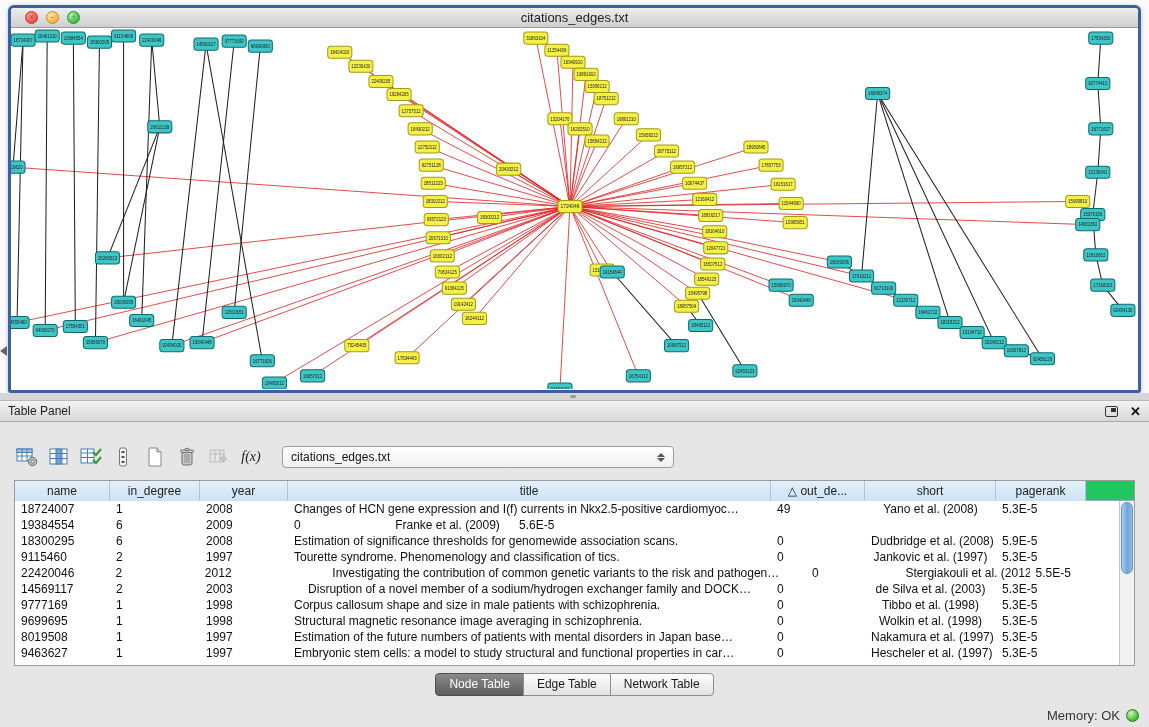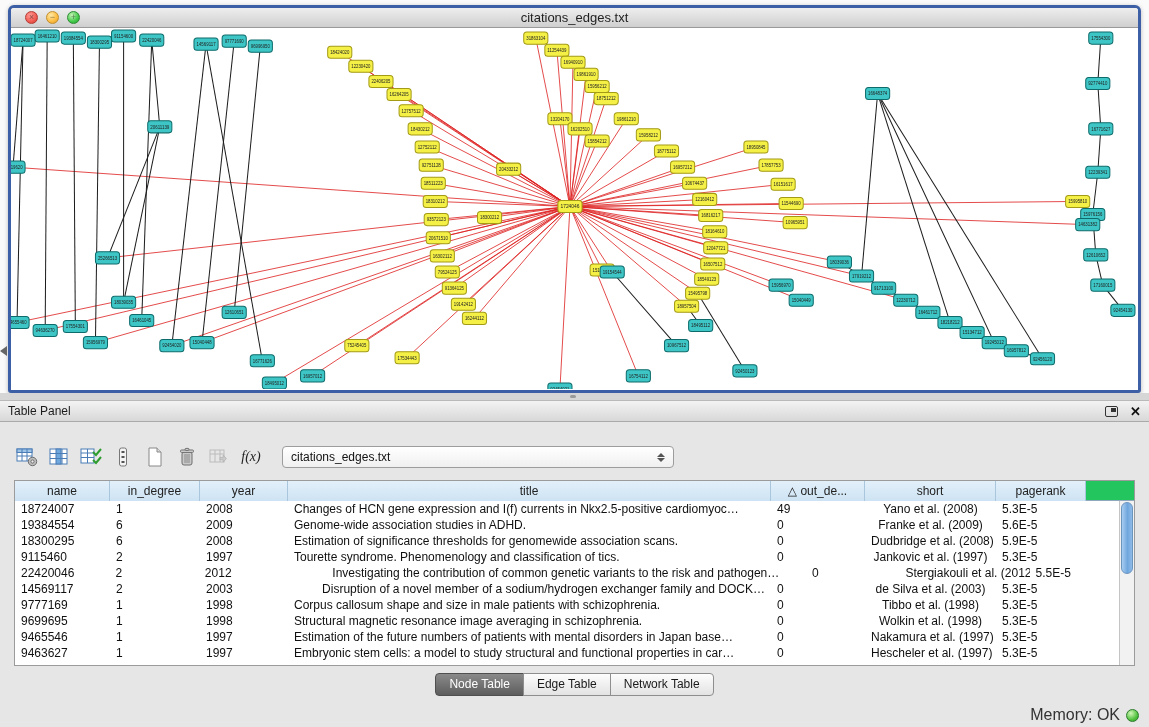--- a/index.html
+++ b/index.html
@@ -64,21 +64,21 @@
     background:linear-gradient(90deg,#a8cdf0,#6fa6dd 55%,#8fbce8); border:1px solid #6b94bf; }
 
   .tabs { display:flex; justify-content:center; margin-top:7px; }
   .tab { font-size:12px; padding:3px 13px 4px 13px; border:1px solid #8e8e8e; background:linear-gradient(#fdfdfd,#e3e3e3);
     color:#1a1a1a; cursor:pointer; margin-left:-1px; }
   .tab:first-child { border-radius:4px 0 0 4px; margin-left:0; }
   .tab:last-child { border-radius:0 4px 4px 0; }
   .tab.active { background:linear-gradient(#8a8a8a,#5d5d5d); color:#fff; border-color:#4f4f4f; }
 
   .statusbar { position:absolute; bottom:0; right:0; height:24px; display:flex; align-items:center; gap:6px; padding-right:10px; }
-  .statusbar span.txt { font-size:16px; color:#333; }
+  .statusbar span.txt { font-size:13px; color:#333; }
   .mem-dot { width:13px; height:13px; border-radius:50%; border:1px solid #2a7b2a;
     background:radial-gradient(circle at 35% 30%, #d2f7b8, #53c23f 60%, #2f9e2f); cursor:pointer; }
 </style>
 </head>
 <body>
 
 <div class="screen">
   <div class="top-bg"></div>
 
   <div class="network-window">
@@ -740,21 +740,20 @@
             <div class="td" style="width: 88px; text-align: left;">2008</div>
             <div class="td" style="width: 483px; text-align: left;">Changes of HCN gene expression and I(f) currents in Nkx2.5-positive cardiomyoc…</div>
             <div class="td" style="width: 94px; text-align: left;">49</div>
             <div class="td" style="width: 131px; text-align: center;">Yano et al. (2008)</div>
             <div class="td" style="width: 90px; text-align: left;">5.3E-5</div>
           </div>
           <div class="tr">
             <div class="td" style="width: 95px; text-align: left;">19384554</div>
             <div class="td" style="width: 90px; text-align: left;">6</div>
             <div class="td" style="width: 88px; text-align: left;">2009</div>
-            <div class="td" style="width: 483px; text-align: left;">Genome-wide association studies in ADHD.</div>
             <div class="td" style="width: 94px; text-align: left;">0</div>
             <div class="td" style="width: 131px; text-align: center;">Franke et al. (2009)</div>
             <div class="td" style="width: 90px; text-align: left;">5.6E-5</div>
           </div>
           <div class="tr">
             <div class="td" style="width: 95px; text-align: left;">18300295</div>
             <div class="td" style="width: 90px; text-align: left;">6</div>
             <div class="td" style="width: 88px; text-align: left;">2008</div>
             <div class="td" style="width: 483px; text-align: left;">Estimation of significance thresholds for genomewide association scans.</div>
             <div class="td" style="width: 94px; text-align: left;">0</div>
@@ -776,21 +775,21 @@
             <div class="td" style="width: 88px; text-align: left;">2012</div>
             <div class="td" style="width: 483px; text-align: left; margin-left: 40px;">Investigating the contribution of common genetic variants to the risk and pathogen…</div>
             <div class="td" style="width: 94px; text-align: left;">0</div>
             <div class="td" style="width: 131px; text-align: center;">Stergiakouli et al. (2012)</div>
             <div class="td" style="width: 90px; text-align: left;">5.5E-5</div>
           </div>
           <div class="tr">
             <div class="td" style="width: 95px; text-align: left;">14569117</div>
             <div class="td" style="width: 90px; text-align: left;">2</div>
             <div class="td" style="width: 88px; text-align: left;">2003</div>
-            <div class="td" style="width: 483px; text-align: right;">Disruption of a novel member of a sodium/hydrogen exchanger family and DOCK…</div>
+            <div class="td" style="width: 483px; text-align: center;">Disruption of a novel member of a sodium/hydrogen exchanger family and DOCK…</div>
             <div class="td" style="width: 94px; text-align: left;">0</div>
             <div class="td" style="width: 131px; text-align: center;">de Silva et al. (2003)</div>
             <div class="td" style="width: 90px; text-align: left;">5.3E-5</div>
           </div>
           <div class="tr">
             <div class="td" style="width: 95px; text-align: left;">9777169</div>
             <div class="td" style="width: 90px; text-align: left;">1</div>
             <div class="td" style="width: 88px; text-align: left;">1998</div>
             <div class="td" style="width: 483px; text-align: left;">Corpus callosum shape and size in male patients with schizophrenia.</div>
             <div class="td" style="width: 94px; text-align: left;">0</div>
@@ -800,21 +799,21 @@
           <div class="tr">
             <div class="td" style="width: 95px; text-align: left;">9699695</div>
             <div class="td" style="width: 90px; text-align: left;">1</div>
             <div class="td" style="width: 88px; text-align: left;">1998</div>
             <div class="td" style="width: 483px; text-align: left;">Structural magnetic resonance image averaging in schizophrenia.</div>
             <div class="td" style="width: 94px; text-align: left;">0</div>
             <div class="td" style="width: 131px; text-align: center;">Wolkin et al. (1998)</div>
             <div class="td" style="width: 90px; text-align: left;">5.3E-5</div>
           </div>
           <div class="tr">
-            <div class="td" style="width: 95px; text-align: left;">9465546</div>
+            <div class="td" style="width: 95px; text-align: left;">8019508</div>
             <div class="td" style="width: 90px; text-align: left;">1</div>
             <div class="td" style="width: 88px; text-align: left;">1997</div>
             <div class="td" style="width: 483px; text-align: left;">Estimation of the future numbers of patients with mental disorders in Japan base…</div>
             <div class="td" style="width: 94px; text-align: left;">0</div>
             <div class="td" style="width: 131px; text-align: right;">Nakamura et al. (1997)</div>
             <div class="td" style="width: 90px; text-align: left;">5.3E-5</div>
           </div>
           <div class="tr">
             <div class="td" style="width: 95px; text-align: left;">9463627</div>
             <div class="td" style="width: 90px; text-align: left;">1</div>

